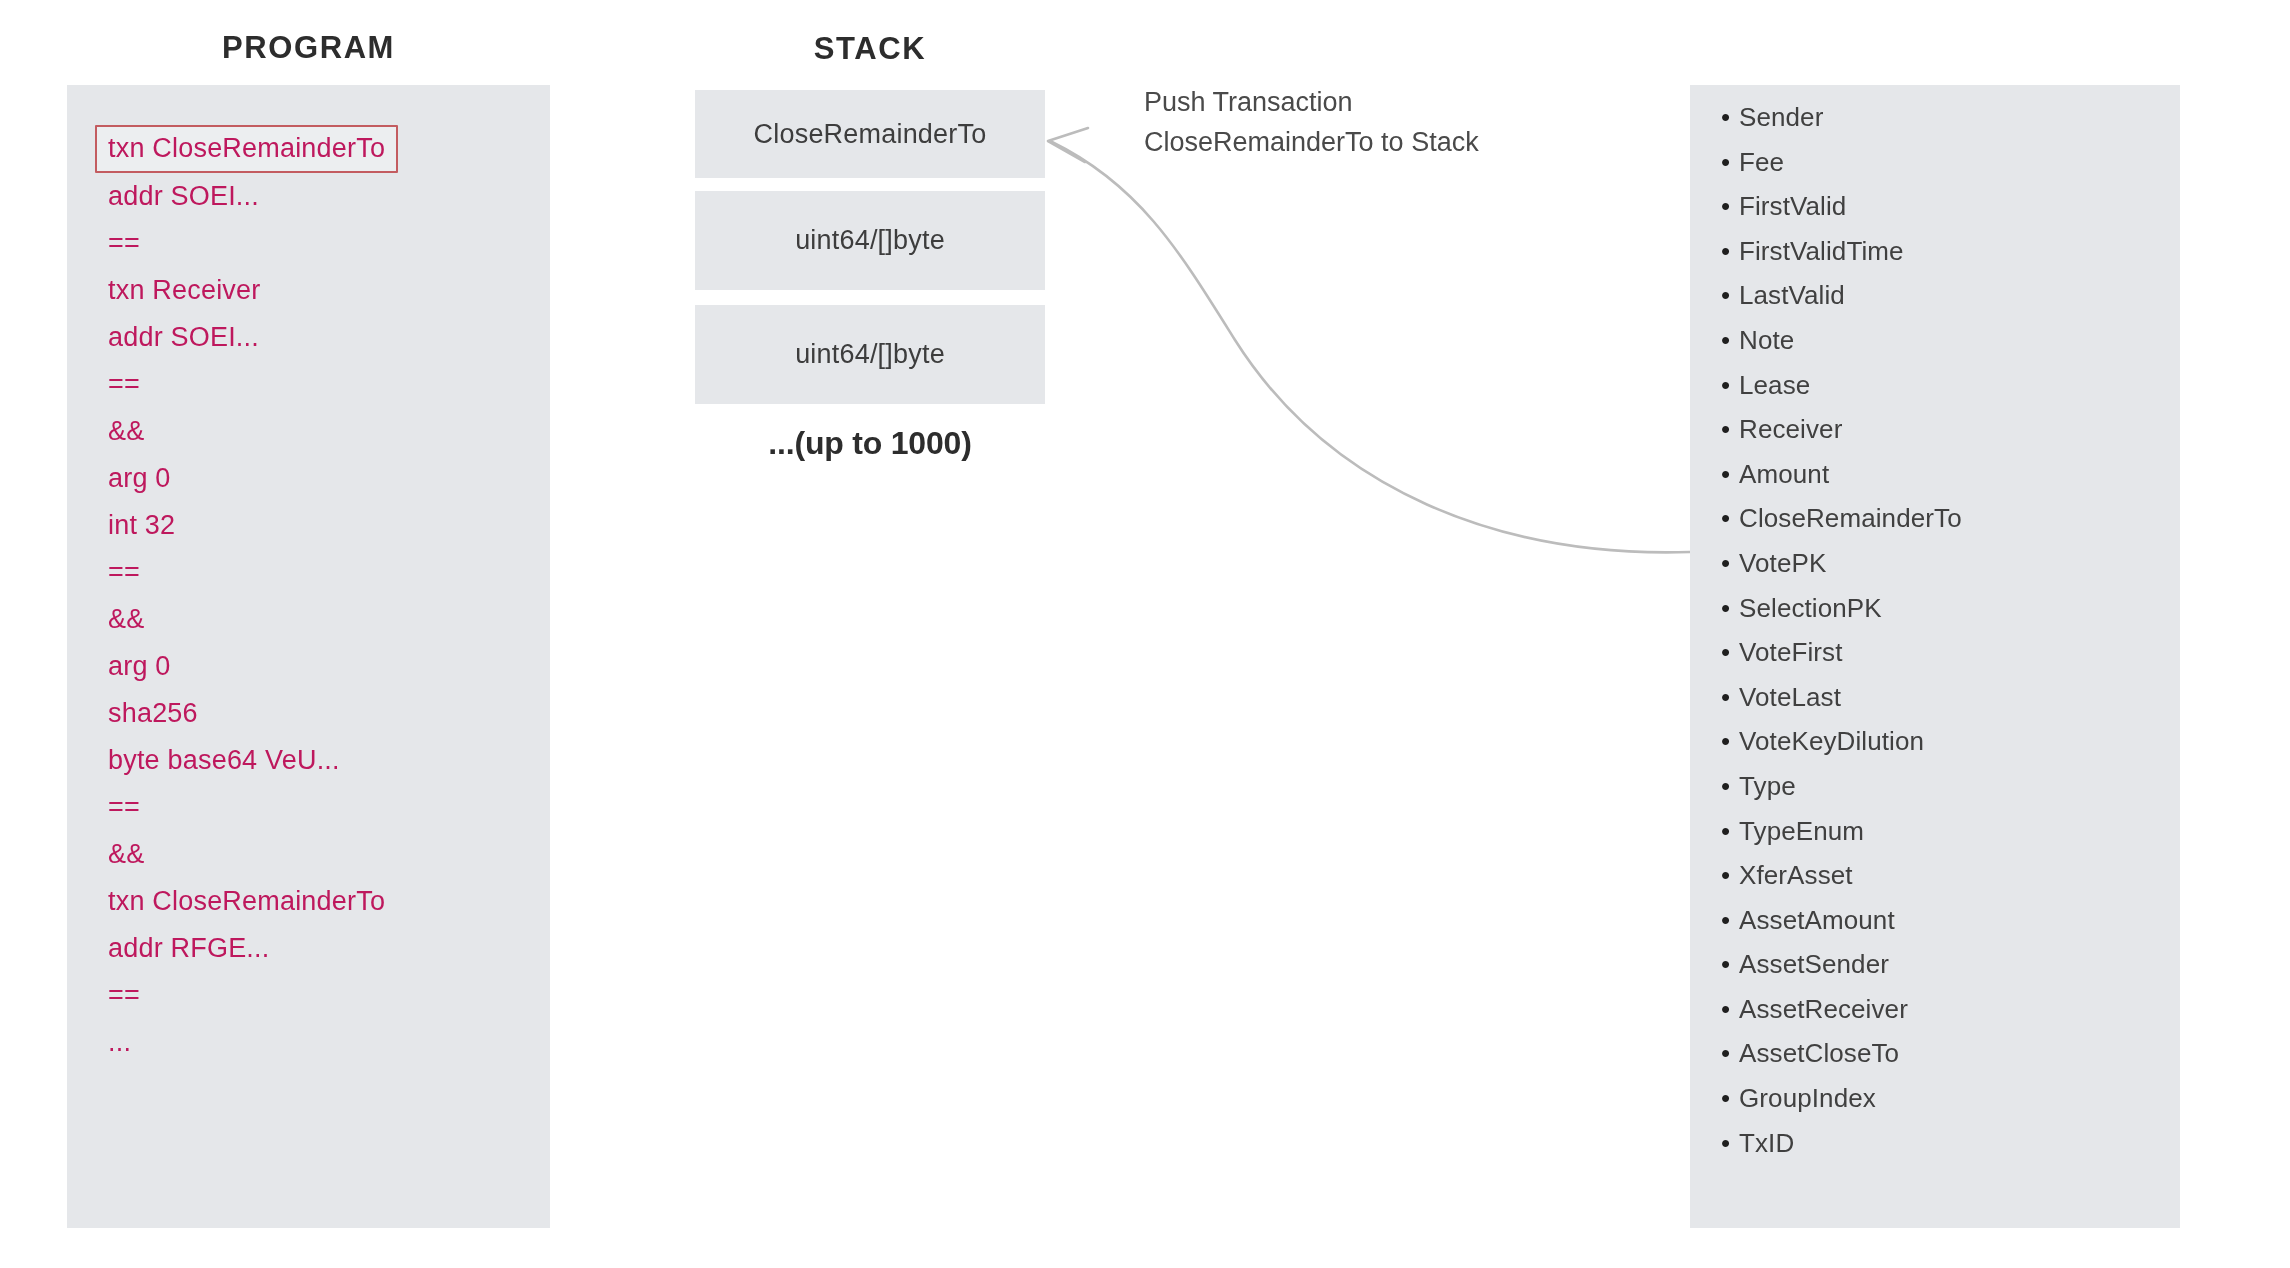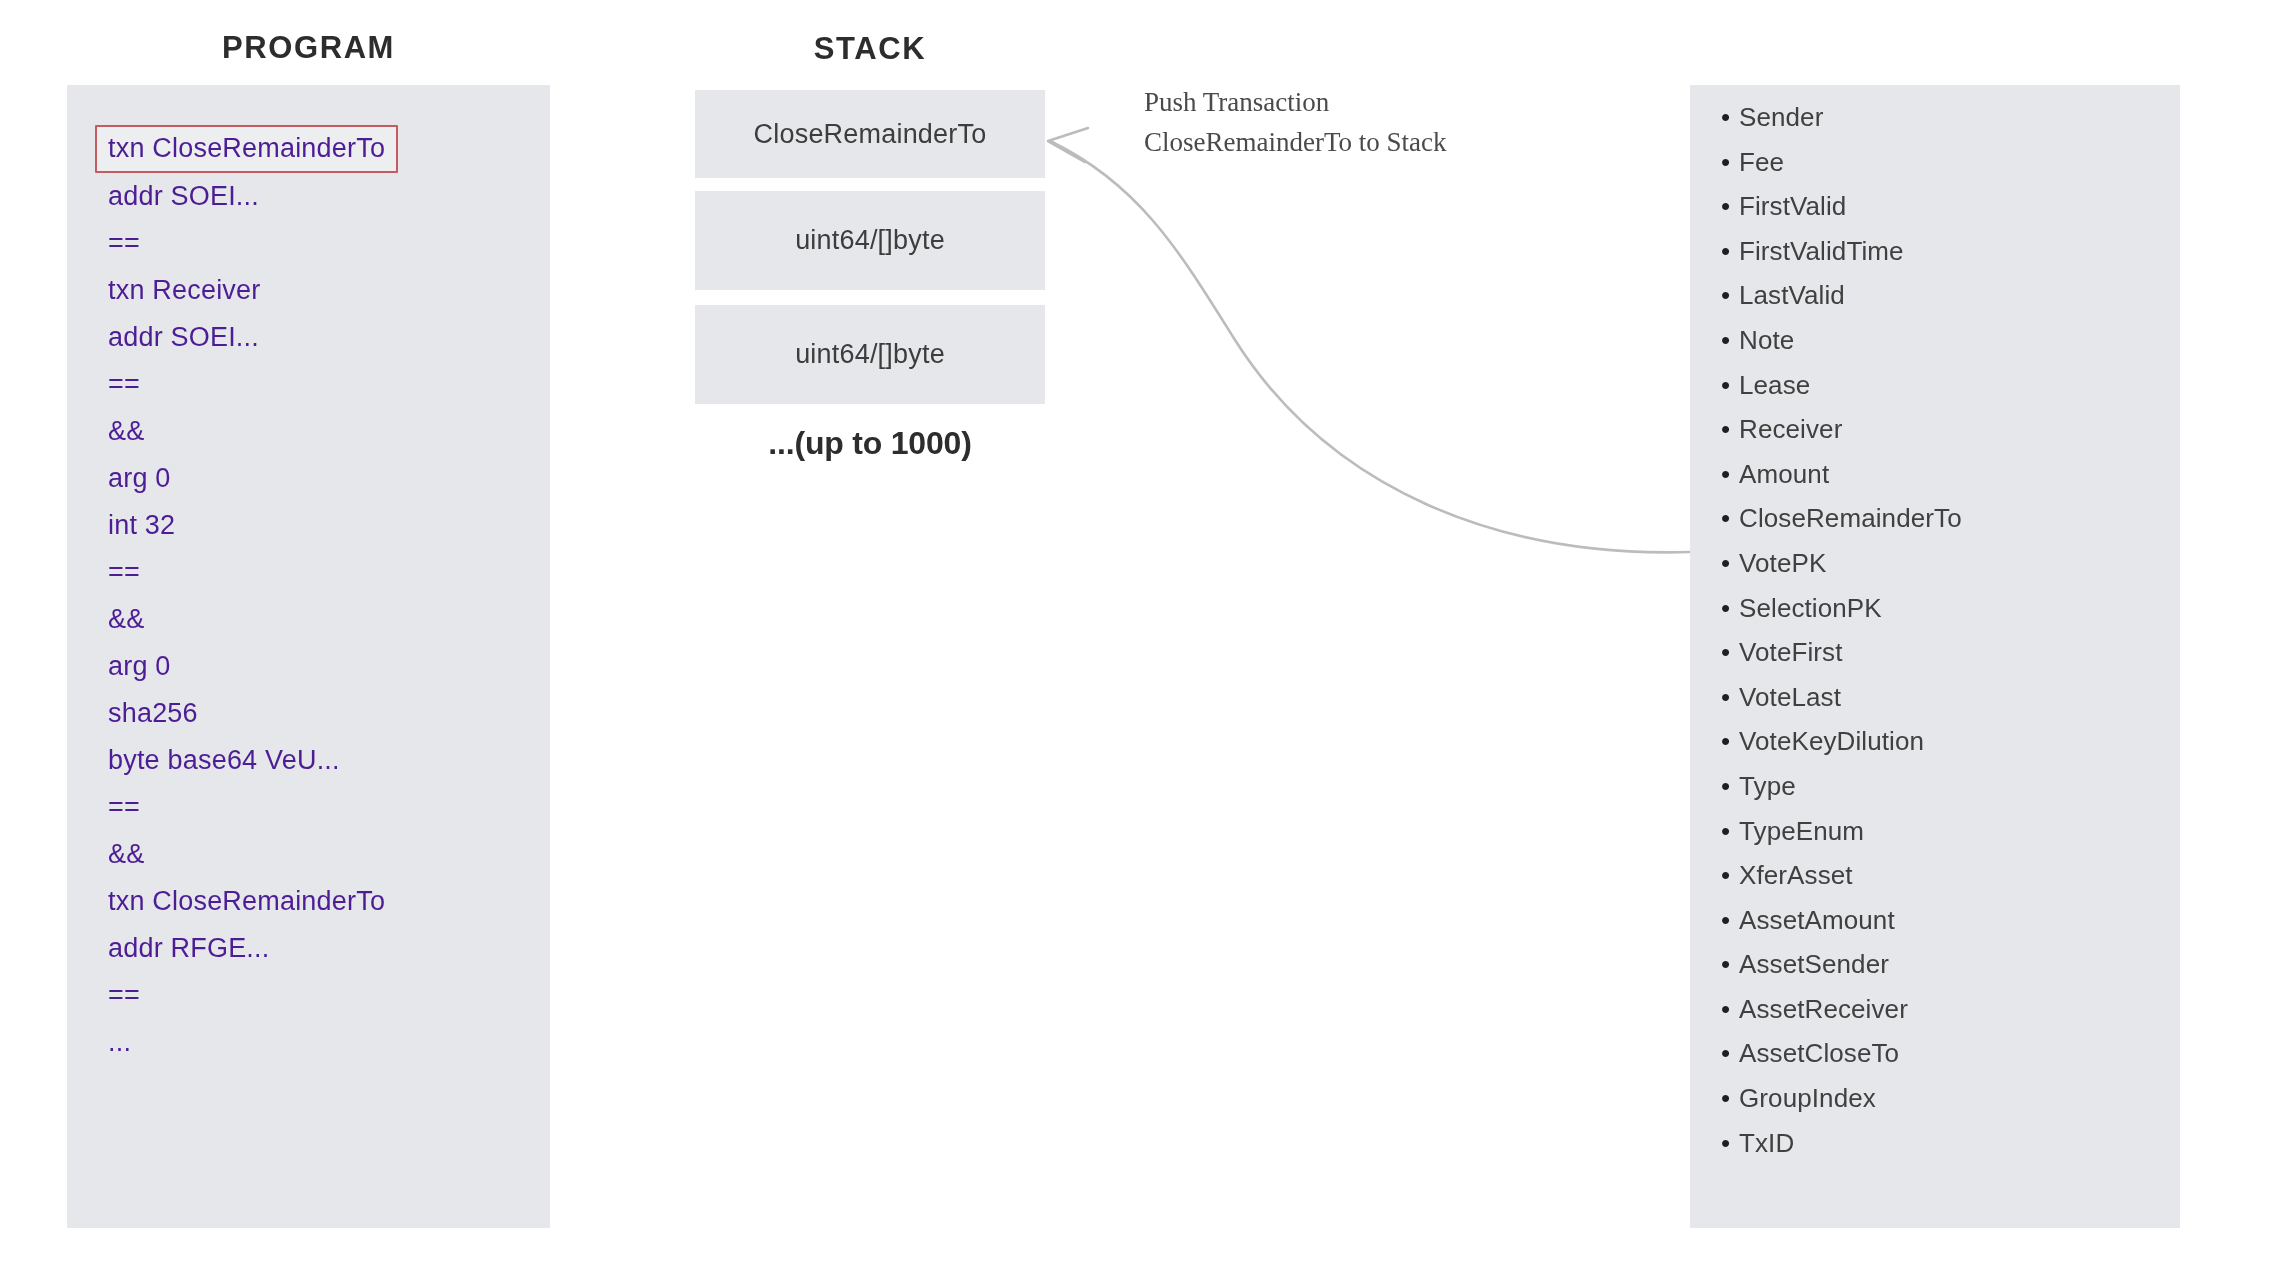--- a/index.html
+++ b/index.html
@@ -50,21 +50,21 @@
   }
   #program-list {
     position: absolute;
     left: 41px;
     top: 39px;
     right: 10px;
   }
   .program-line {
     font-size: 27px;
     line-height: 47px;
-    color: #4c1d95;
+    color: #be185d;
     white-space: nowrap;
     letter-spacing: 0.2px;
   }
   .program-line.highlighted {
     display: inline-block;
     border: 2px solid #c35c60;
     background: #eceef0;
     padding: 2px 11px 3px 11px;
     margin-left: -13px;
     margin-top: 1px;
@@ -106,21 +106,20 @@
 
   
   #push-annotation {
     position: absolute;
     left: 1144px;
     top: 82px;
     font-size: 27px;
     line-height: 40px;
     color: #4a4a4a;
     white-space: nowrap;
-    font-family: Liberation Serif, serif;
   }
 
   
   #push-arrow {
     position: absolute;
     left: 1030px;
     top: 110px;
     width: 690px;
     height: 470px;
     overflow: visible;

